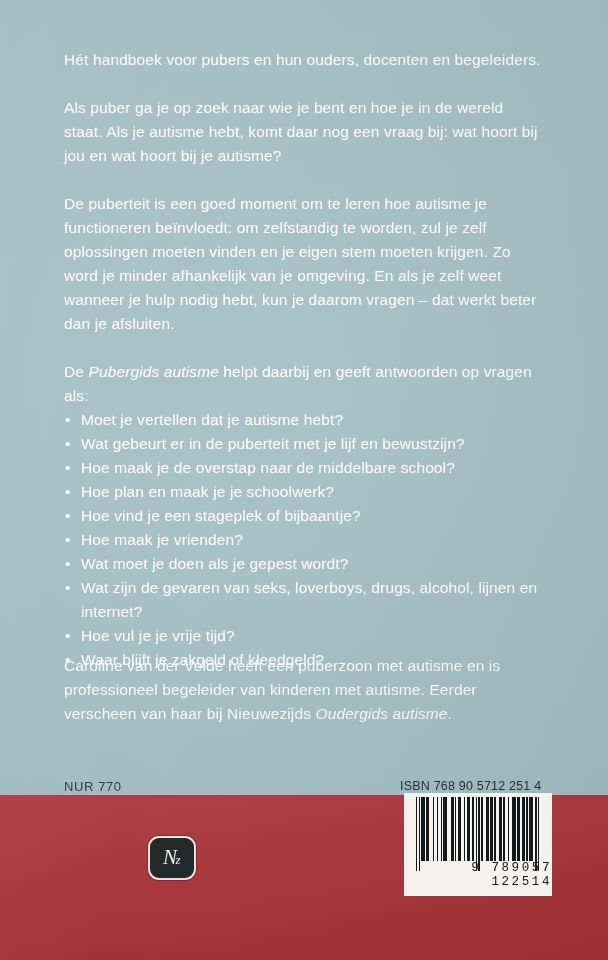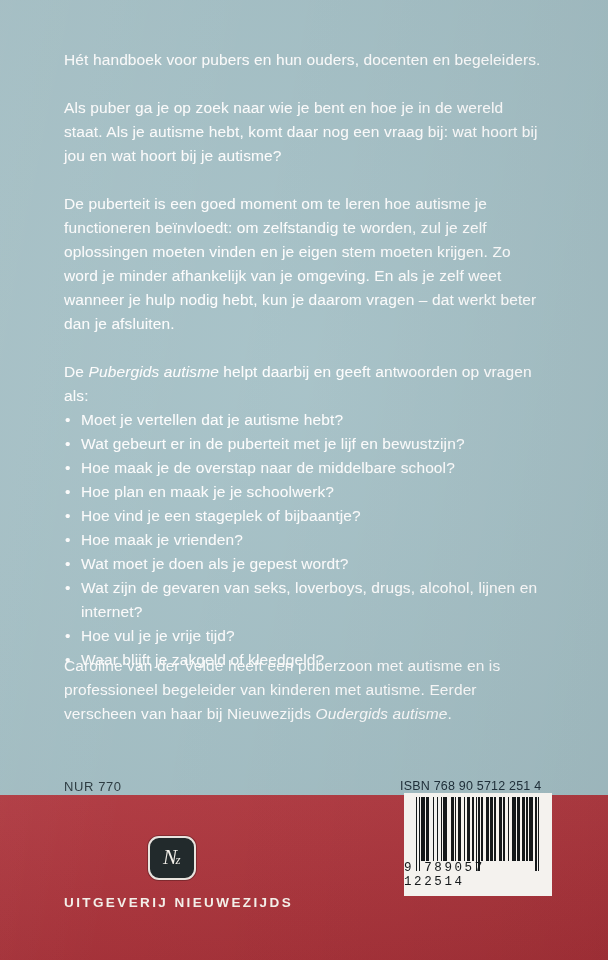--- a/index.html
+++ b/index.html
@@ -134,21 +134,21 @@
     background: #14181a;
     height: 100%;
   }
   .barcode-bars i.sp { background: transparent; }
   .barcode-bars i.guard { height: 86%; }
   .barcode-digits {
     position: absolute;
     left: 0;
     right: 0;
     bottom: 7px;
-    text-align: left;
+    text-align: right;
     font-family: "Liberation Mono", monospace;
     font-size: 12.5px;
     letter-spacing: 2.6px;
     color: #15191b;
   }
 
   
   .publisher {
     position: absolute;
     left: 64px;
@@ -329,16 +329,15 @@
     <div class="barcode-digits">9 789057 122514</div>
   </div>
 
   <div class="publisher">
     <div class="logo-badge">
       <div class="mono">
           <span>N</span>
           <sub>z</sub>
         </div>
     </div>
-    <div class="publisher-name">UITGEVERIJ NIEUWEZIJDS</div>
   </div>
 
 </div>
 
 </body></html>

